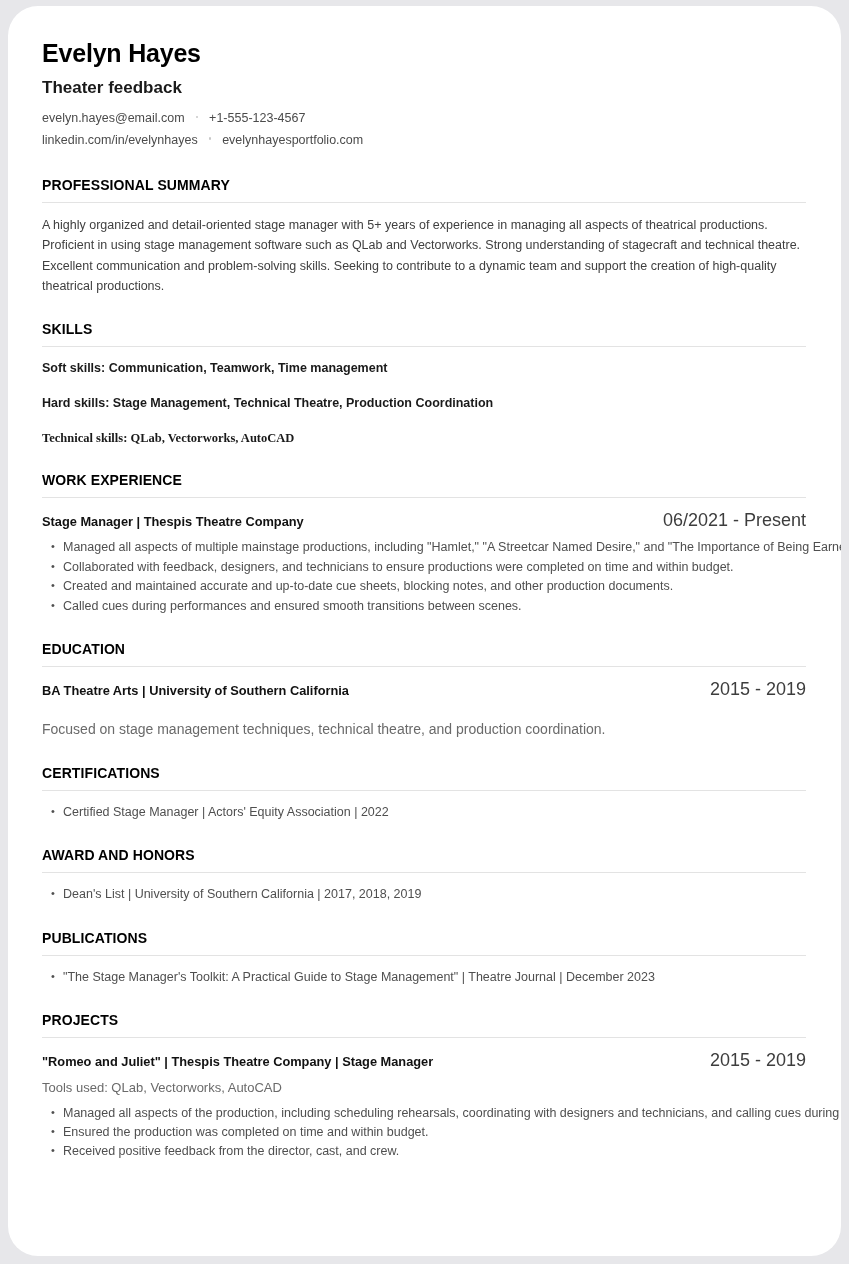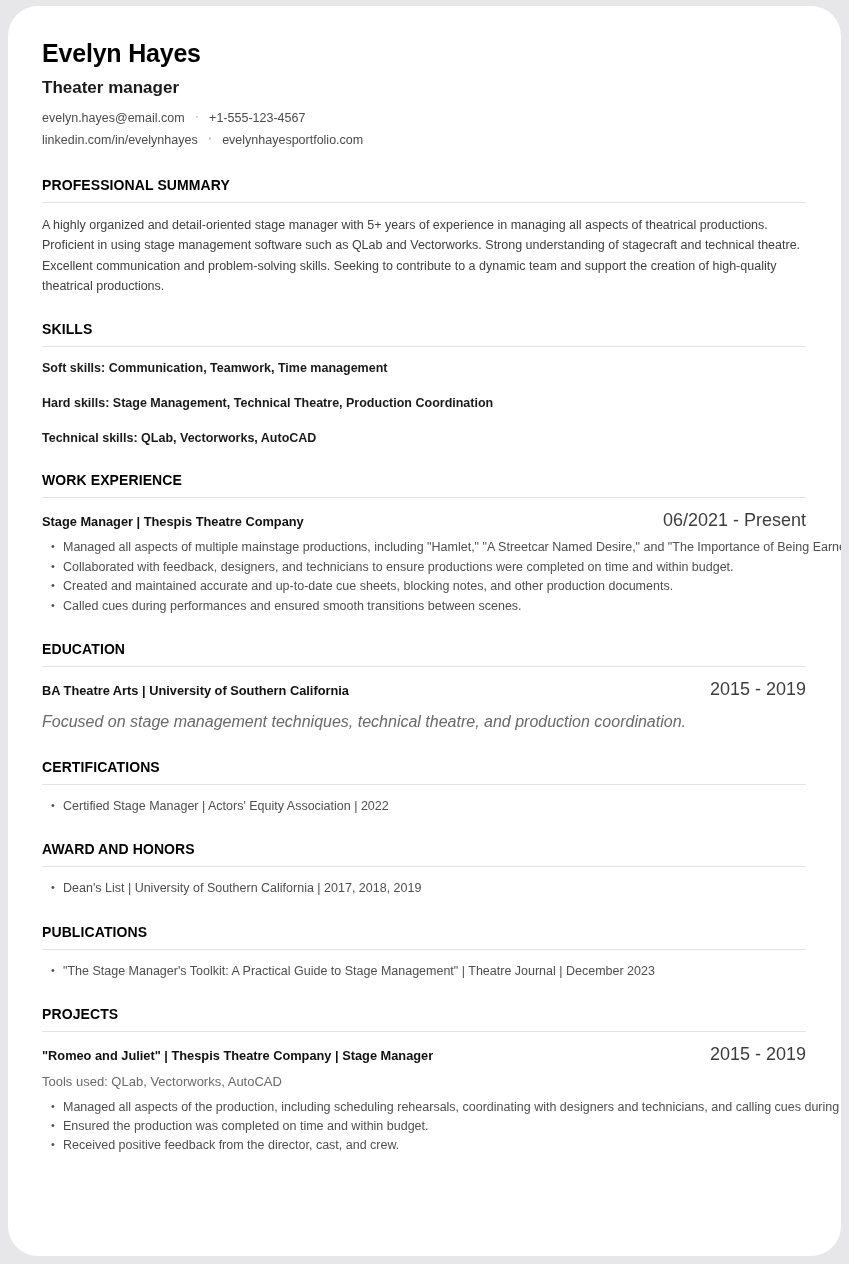--- a/index.html
+++ b/index.html
@@ -89,21 +89,21 @@
     line-height: 1.62;
     margin: 0;
   }
   .skill-line {
     font-size: 12.5px;
     font-weight: bold;
     color: #1a1a1a;
     line-height: 1.5;
     margin: 0 0 16px 0;
   }
-  .skill-line:last-child { margin-bottom: 12px; }
+  .skill-line:last-child { margin-bottom: 12px; font-family: Liberation Serif, serif; }
 
   .entry-head {
     display: flex;
     justify-content: space-between;
     align-items: baseline;
     margin-bottom: 7px;
   }
   .entry-title {
     font-size: 12.8px;
     font-weight: bold;
@@ -115,25 +115,24 @@
     white-space: nowrap;
     padding-left: 14px;
   }
   .entry-sub {
     font-size: 13px;
     color: #6a6a6a;
     line-height: 1.5;
     margin: 0 0 6px 0;
   }
   .entry-desc {
-    font-size: 16px;
+    font-size: 14px;
     color: #6a6a6a;
     line-height: 1.5;
-    margin: 10px 0 0 0;
-    font-style: italic;
+    margin: 19px 0 0 0;
   }
 
   ul.bullets {
     list-style: none;
     margin: 0;
     padding: 0;
   }
   ul.bullets li {
     font-size: 12.5px;
     color: #4f4f4f;
@@ -152,21 +151,21 @@
   }
 </style>
 </head>
 <body>
 
 <div class="resume-card">
   <div class="inner">
 
     <div>
       <h1 class="name">Evelyn Hayes</h1>
-      <h2 class="job-title">Theater manager</h2>
+      <h2 class="job-title">Theater feedback</h2>
       <div class="contact-line">
         <span class="contact-item">evelyn.hayes@email.com</span>
         <span class="sep"></span>
         <span class="contact-item">+1-555-123-4567</span>
       </div>
       <div class="contact-line">
         <span class="contact-item">linkedin.com/in/evelynhayes</span>
         <span class="sep"></span>
         <span class="contact-item">evelynhayesportfolio.com</span>
       </div>

